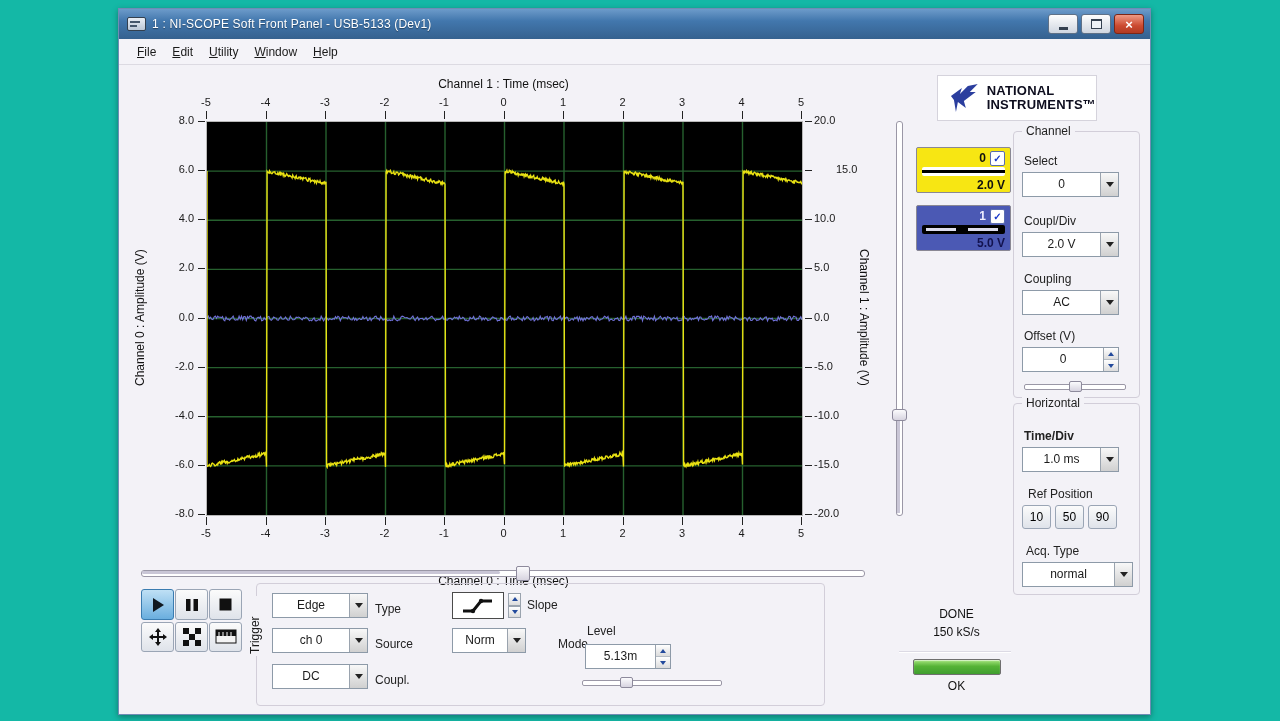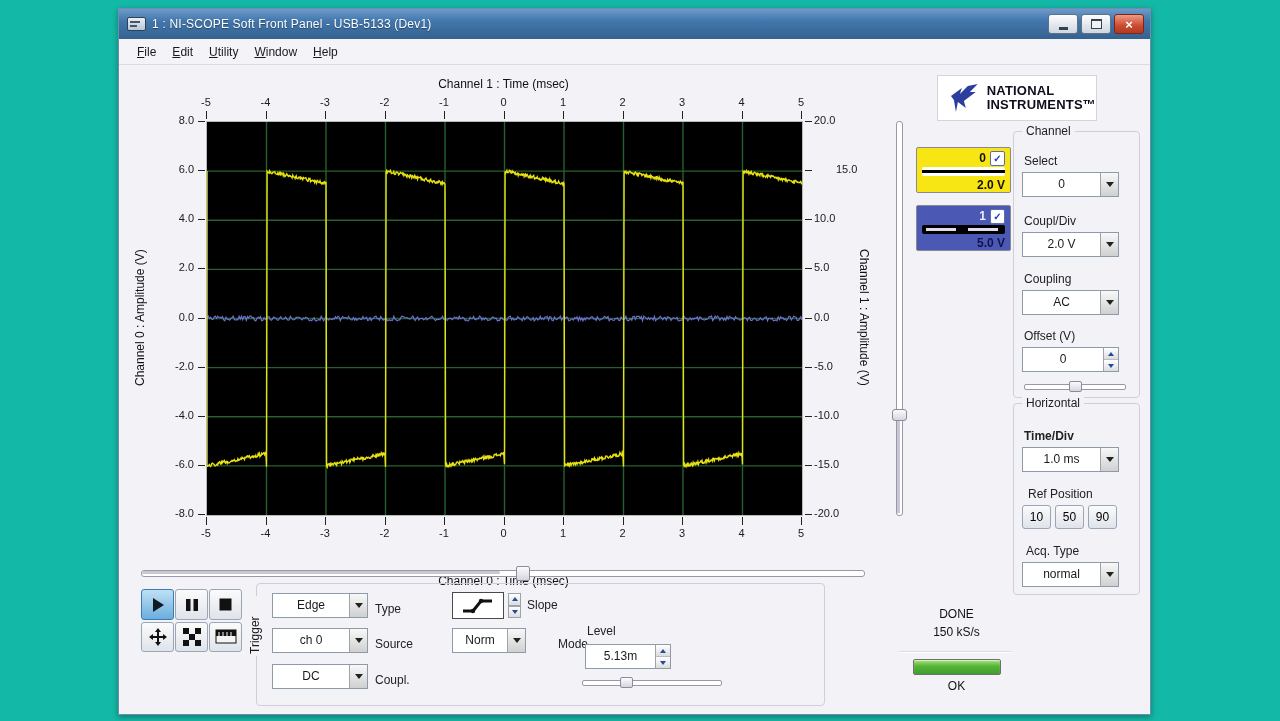--- a/index.html
+++ b/index.html
@@ -350,21 +350,21 @@
       <span class="fieldlabel" style="left:10px;top:25px;font-weight:bold;">Time/Div</span>
       <div class="combo" style="left:8px;top:43px;width:97px;align-items:center;">
         <span class="val">1.0 ms</span>
         <span class="arrowbtn">
             <span class="tri-down"></span>
           </span>
       </div>
       <span class="fieldlabel" style="left:14px;top:83px;">Ref Position</span>
       <div style="position:absolute;left:8px;top:101px;" id="refpos-buttons"><button class="ref-btn">10</button><button class="ref-btn">50</button><button class="ref-btn">90</button></div>
       <span class="fieldlabel" style="left:12px;top:140px;">Acq. Type</span>
-      <div class="combo" style="left:8px;top:158px;width:97px;">
+      <div class="combo" style="left:8px;top:158px;width:111px;">
         <span class="val">normal</span>
         <span class="arrowbtn">
             <span class="tri-down"></span>
           </span>
       </div>
     </div>
 
     <div class="tbtn active" style="left:22px;top:580px;">
       <svg width="16" height="16">
           <polygon points="3,1 14,8 3,15" fill="#101820"></polygon>

